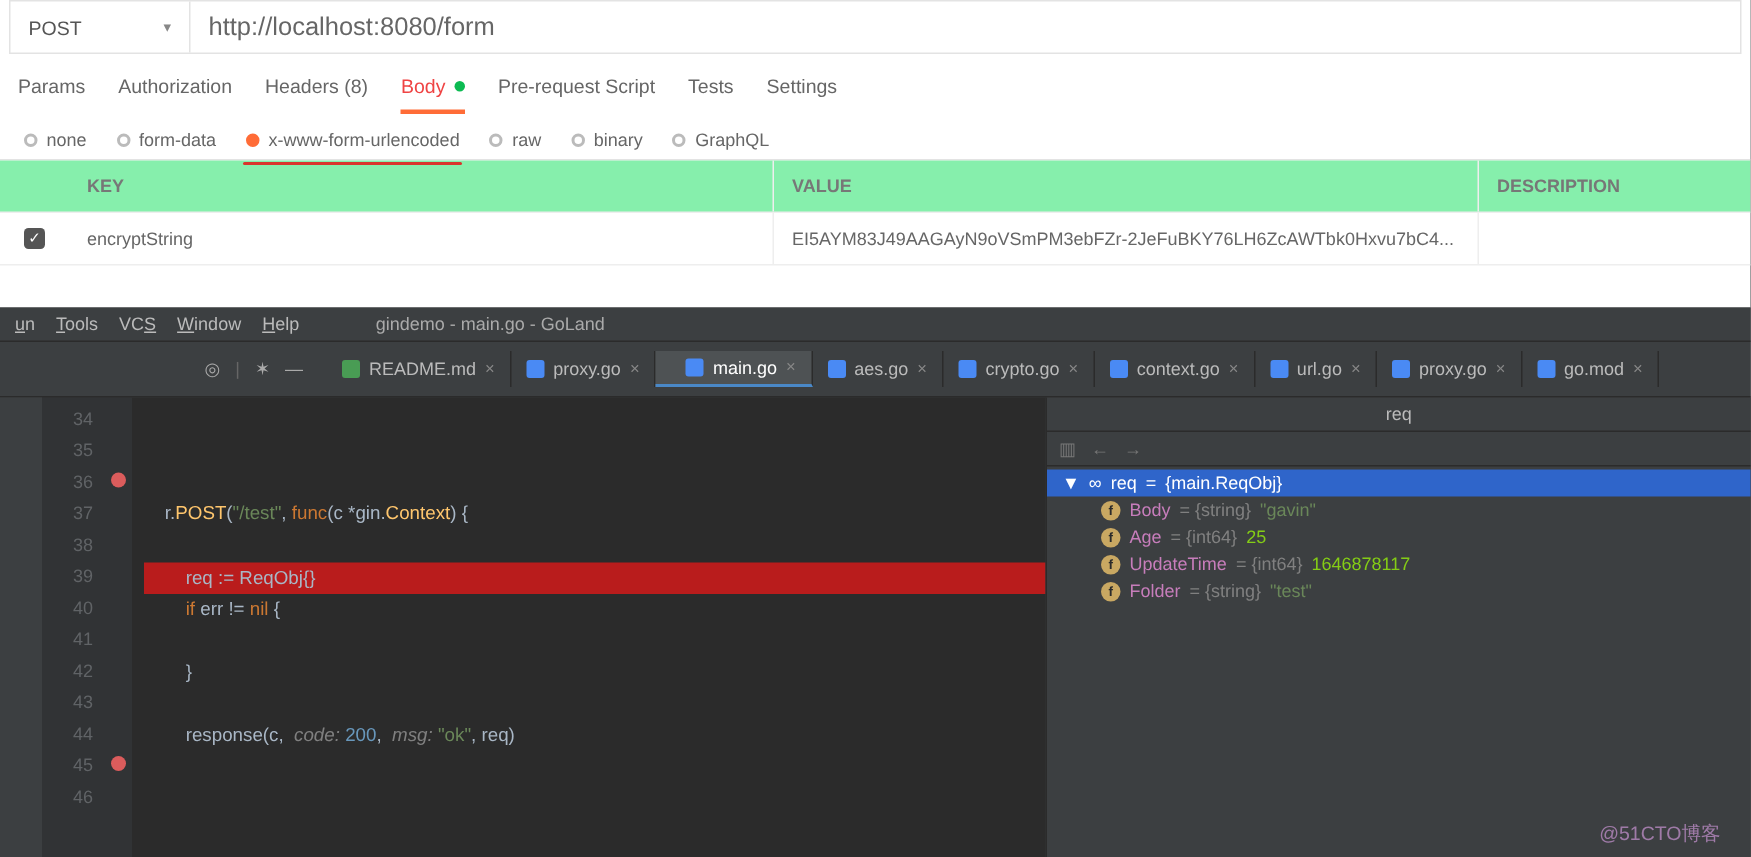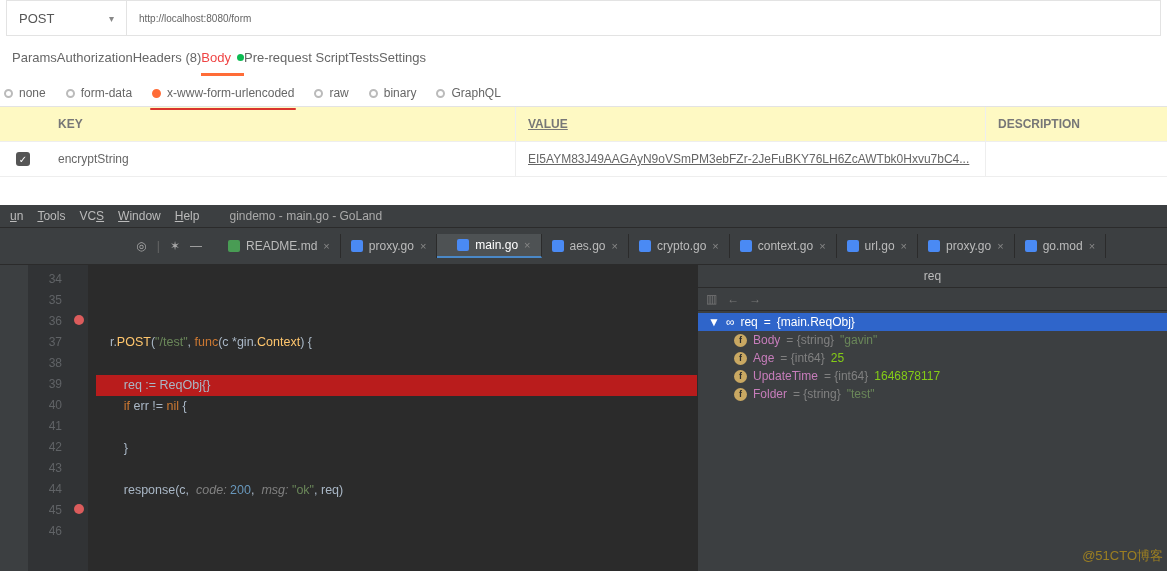--- a/index.html
+++ b/index.html
@@ -1,44 +1,44 @@
 <!DOCTYPE html>
 <html><head>
 <meta charset="utf-8">
 <style>
   * { margin:0; padding:0; box-sizing:border-box; font-family:-apple-system,BlinkMacSystemFont,"Segoe UI",Helvetica,Arial,sans-serif; }
   body { width:1167px; height:571px; background:#fff; overflow:hidden; }
   
   .pm-top { background:#fff; }
   .pm-reqline { display:flex; border:1px solid #e3e3e3; margin:0 6px 8px 6px; height:36px; }
   .pm-method { width:120px; display:flex; align-items:center; padding:0 12px; font-size:13px; color:#555; border-right:1px solid #e3e3e3; justify-content:space-between; cursor:pointer; }
-  .pm-url { flex:1; display:flex; align-items:center; padding:0 12px; font-size:10px; color:#666; }
-  .pm-tabs { display:flex; padding:6px 12px 0 12px; font-size:13px; color:#666; }
+  .pm-url { flex:1; display:flex; align-items:center; padding:0 12px; font-size:17px; color:#666; }
+  .pm-tabs { display:flex; gap:22px; padding:6px 12px 0 12px; font-size:13px; color:#666; }
   .pm-tab { padding-bottom:8px; border-bottom:3px solid transparent; cursor:pointer; display:flex; align-items:center; gap:6px; }
   .pm-tab.active { border-bottom-color:#ff6c37; color:#ef4444; }
   .dot-green { width:7px; height:7px; border-radius:50%; background:#0cbb52; display:inline-block; }
-  .pm-subtabs { display:flex; gap:20px; padding:10px 12px 6px 4px; font-size:12px; color:#666; align-items:center; }
+  .pm-subtabs { display:flex; gap:20px; padding:10px 12px 6px 16px; font-size:12px; color:#666; align-items:center; }
   .radio { width:9px; height:9px; border-radius:50%; border:2px solid #bbb; display:inline-block; margin-right:6px; }
   .radio.on { border-color:#ff6c37; background:#ff6c37; }
   .subtab { display:flex; align-items:center; cursor:pointer; }
   .underline-red { position:relative; }
   .underline-red::after { content:""; position:absolute; left:-2px; right:-2px; bottom:-10px; height:2px; background:#d9352c; border-radius:2px; }
   .pm-table { border-top:1px solid #e3e3e3; }
   .pm-thead, .pm-trow { display:flex; border-bottom:1px solid #eee; font-size:12px; color:#666; }
-  .pm-thead { background:#fef9c3; font-weight:600; color:#777;align-items:center; }
+  .pm-thead { background:#86efac; font-weight:600; color:#777;align-items:center; }
   .cell-chk { width:46px; display:flex; align-items:center; justify-content:center; }
   .cell-key { width:470px; padding:10px 12px; border-right:1px solid #eee; }
-  .cell-val { width:470px; padding:10px 12px; border-right:1px solid #eee; white-space:nowrap; overflow:hidden; text-overflow:ellipsis;text-decoration:underline; }
+  .cell-val { width:470px; padding:10px 12px; border-right:1px solid #eee; white-space:nowrap; overflow:hidden; text-overflow:ellipsis; }
   .cell-desc { flex:1; padding:10px 12px; }
   .chkbox { width:14px; height:14px; border-radius:3px; background:#555; display:flex; align-items:center; justify-content:center; color:#fff; font-size:10px; }
   
   .ide { background:#3c3f41; color:#bbb; font-family:"Segoe UI",sans-serif; font-size:12px; position:absolute; top:205px; left:0; right:0; bottom:0; }
   .ide-menu { display:flex; gap:14px; padding:4px 10px; background:#3c3f41; color:#bbb; border-bottom:1px solid #2b2b2b; align-items:center;}
   .ide-menu span u { text-decoration:underline; }
-  .ide-title { margin-left:16px; color:#aaa; }
+  .ide-title { margin-left:37px; color:#aaa; }
   .ide-gutter { display:flex; align-items:center; gap:10px; padding:6px 8px; background:#3c3f41; border-bottom:1px solid #2b2b2b;}
   .ide-gutter-left { display:flex; gap:10px; width:200px; justify-content:flex-end; align-items:center; color:#aaa; padding-right:6px;}
   .sep { color:#666; }
   .ftabs { display:flex; flex:1; }
   .ftab { display:flex; align-items:center; gap:6px; padding:4px 10px; color:#bbb; cursor:pointer; border-right:1px solid #2b2b2b;}
   .ftab.active { background:#4e5254; color:#fff; border-bottom:2px solid #4a88c7;padding-left:20px; }
   .fico { width:12px; height:12px; background:#4a8af4; border-radius:2px; display:inline-block; }
   .fico.md { background:#499c54; }
   .ftab .close { color:#888; font-size:11px; }
   .ed-area { display:flex; height:calc(100% - 56px); }
@@ -52,21 +52,21 @@
   .hl-line { background:#b91c1c; display:inline-block; width:100%; }
   .dbg { position:absolute; right:0; top:0; bottom:0; width:470px; background:#3c3f41; border-left:1px solid #2b2b2b; display:flex; flex-direction:column; }
   .dbg-title { text-align:center; padding:4px; color:#bbb; border-bottom:1px solid #2b2b2b; }
   .dbg-tb { display:flex; gap:10px; padding:4px 8px; border-bottom:1px solid #2b2b2b; color:#777; }
   .dbg-tree { padding:2px 0; font-family:"Segoe UI",sans-serif; font-size:12px; }
   .dbg-row { display:flex; align-items:center; padding:2px 8px 2px 10px; gap:6px; }
   .dbg-row.sel { background:#2f65ca; color:#fff; }
   .fld-ico { width:13px; height:13px; border-radius:50%; background:#c9a862; color:#2b2b2b; font-size:9px; display:inline-flex; align-items:center; justify-content:center; font-weight:700; }
   .var-name { color:#c77dbb; } .dbg-row.sel .var-name { color:#fff; }
   .var-type { color:#808080; } .var-val { color:#6a8759; } .var-num { color:#84cc16; }
-  .watermark { position:absolute; right:4px; bottom:6px; color:#eab308; font-size:13px; opacity:.55;margin-top:31px;}
+  .watermark { position:absolute; right:20px; bottom:6px; color:#f0abfc; font-size:13px; opacity:.55;margin-top:31px;}
 </style>
 </head>
 <body>
 
 <div class="pm-top">
   <div class="pm-reqline">
     <div class="pm-method">
       <span>POST</span>
       <span style="font-size:10px;color:#888">▾</span>
     </div>

